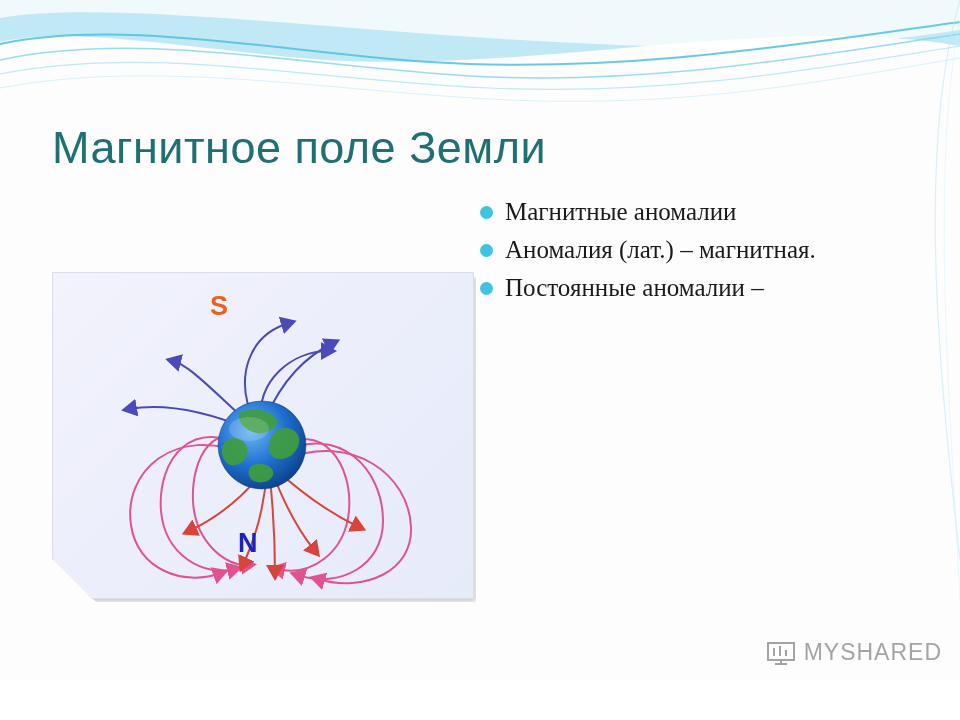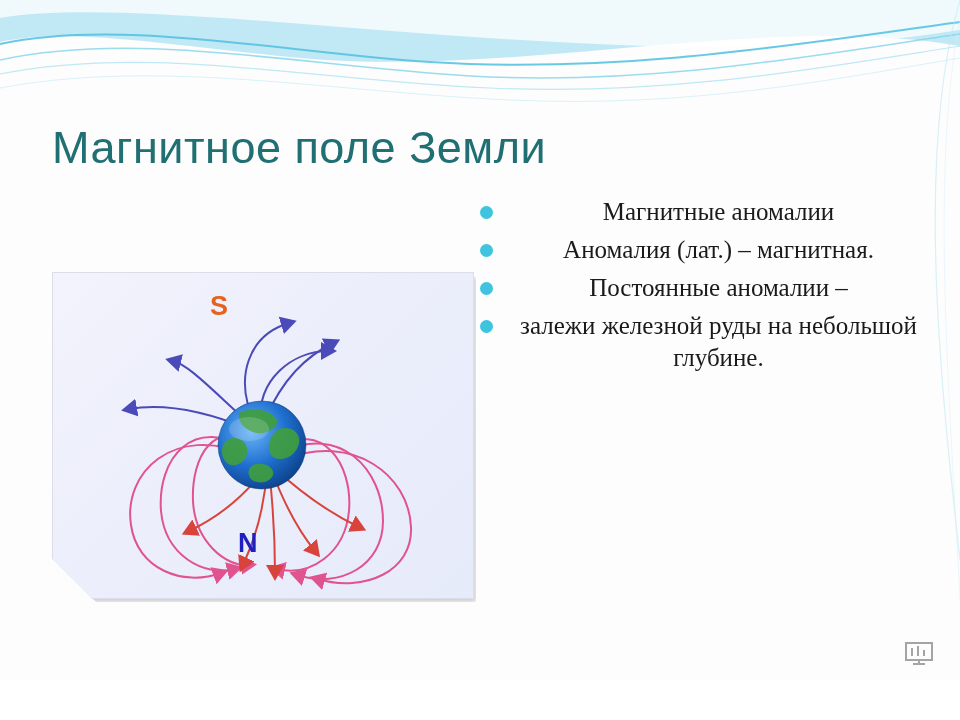--- a/index.html
+++ b/index.html
@@ -105,21 +105,20 @@
     background: #3fc3de;
     margin-top: 10px;
     margin-right: 12px;
   }
   .bullet-text {
     flex: 1 1 auto;
     font-family: "Liberation Serif", serif;
     font-size: 25px;
     color: #1a1a1a;
     line-height: 1.28;
-    text-align: center;
   }
   
   .watermark {
     position: absolute;
     right: 18px;
     bottom: 14px;
     display: flex;
     align-items: center;
     opacity: 0.9;
   }
@@ -223,30 +222,27 @@
       <span class="bullet-text">Магнитные аномалии</span>
     </div>
     <div class="bullet-row">
       <span class="bullet-dot"></span>
       <span class="bullet-text">Аномалия (лат.) – магнитная.</span>
     </div>
     <div class="bullet-row">
       <span class="bullet-dot"></span>
       <span class="bullet-text"> Постоянные аномалии –</span>
     </div>
-    <div class="bullet-row">
-      <span class="bullet-dot"></span>
-      <span class="bullet-text">залежи железной руды на небольшой глубине.</span>
-    </div>
   </div>
 
   <div class="watermark">
     <svg class="wm-icon" viewBox="0 0 30 26">
       <rect x="2" y="3" width="26" height="17" fill="none" stroke="#9b9b9b" stroke-width="2"></rect>
       <line x1="8" y1="8" x2="8" y2="16" stroke="#9b9b9b" stroke-width="2"></line>
       <line x1="14" y1="6" x2="14" y2="16" stroke="#9b9b9b" stroke-width="2"></line>
       <line x1="20" y1="10" x2="20" y2="16" stroke="#9b9b9b" stroke-width="2"></line>
       <line x1="15" y1="20" x2="15" y2="24" stroke="#9b9b9b" stroke-width="2"></line>
       <line x1="9" y1="24" x2="21" y2="24" stroke="#9b9b9b" stroke-width="2"></line>
     </svg>
+    <span class="wm-text">MYSHARED</span>
   </div>
 
 </div>
 
 </body></html>

